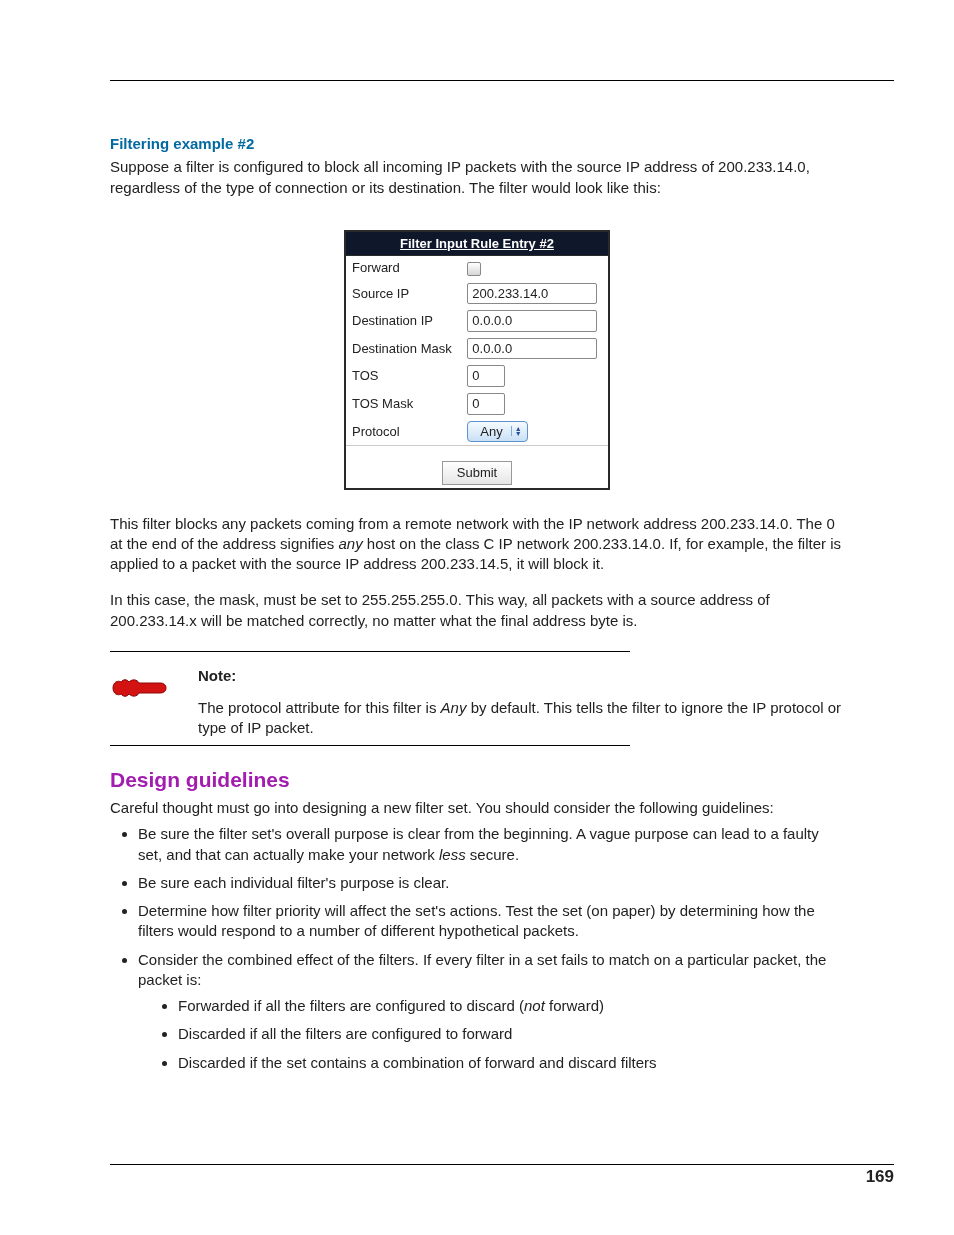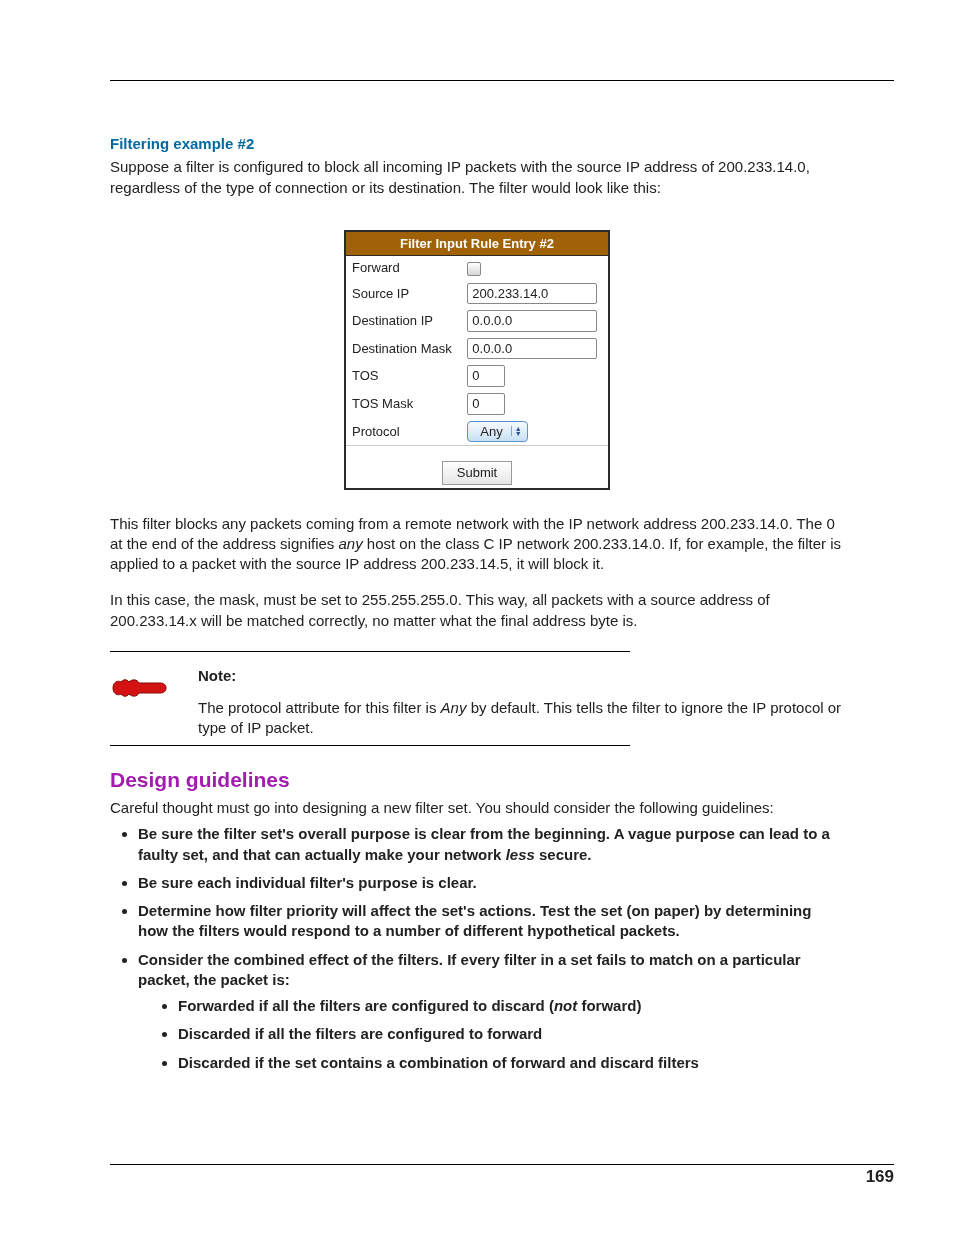--- a/index.html
+++ b/index.html
@@ -48,26 +48,27 @@
     border-collapse: collapse;
     width: 266px;
     background: #fff;
     font-size: 13px;
   }
   table.form-fig td {
     padding: 3px 6px;
     vertical-align: middle;
   }
   .fig-header td {
-    background: #a16207;
+    background: #0f172a;
     color: #fff;
     font-weight: bold;
     text-align: center;
     padding: 3px 6px;
     border-bottom: 1px solid #2a2a2a;
+    text-decoration: underline;
   }
   .fake-checkbox {
     display: inline-block;
     width: 12px;
     height: 12px;
     background: linear-gradient(#fff,#d6d6d6);
     border: 1px solid #888;
     border-radius: 2px;
     vertical-align: middle;
   }
@@ -151,21 +152,20 @@
   }
   h2.section-head {
     color: #a21caf;
     font-size: 21px;
     font-weight: bold;
     margin: 20px 0 4px 0;
   }
   ul.bullets {
     margin: 6px 0 0 0;
     padding: 0 0 0 28px;
-    font-weight: bold;
   }
   ul.bullets > li {
     margin: 0 0 8px 0;
   }
   ul.sub-bullets {
     margin: 6px 0 0 0;
     padding: 0 0 0 40px;
     list-style: disc;
   }
   ul.sub-bullets > li {

